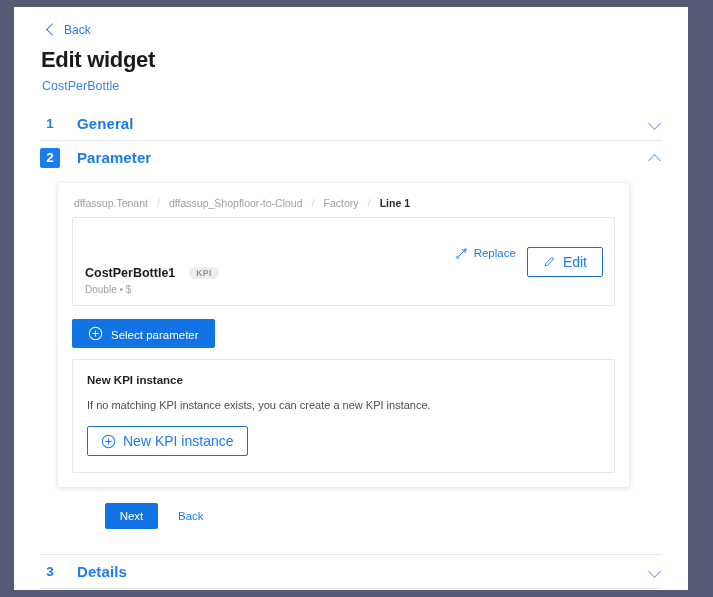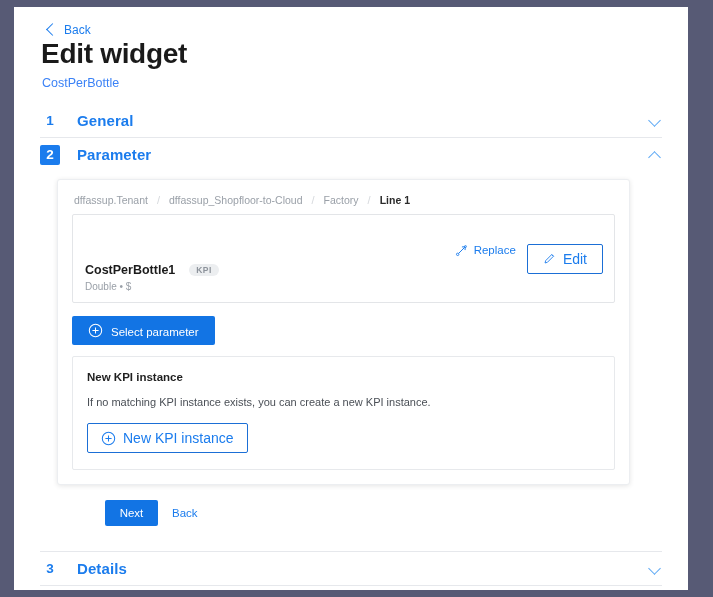--- a/index.html
+++ b/index.html
@@ -43,24 +43,25 @@
     display: inline-block;
     width: 9px; height: 9px;
     border-left: 1.6px solid #1b7ced;
     border-bottom: 1.6px solid #1b7ced;
     transform: rotate(45deg);
     margin-bottom: 1px;
   }
 
   
   .page-title {
-    font-size: 28px;
+    font-size: 22px;
     font-weight: bold;
     color: #1a1a1a;
     letter-spacing: -0.3px;
+    margin-top: 9px;
     margin-left: 1px;
   }
   .page-subtitle {
     font-size: 12.5px;
     color: #3b82f6;
     margin-top: 6px;
     margin-left: 2px;
   }
 
   
@@ -246,21 +247,21 @@
     font-size: 11px;
     color: #4a4f56;
     margin-top: 13px;
   }
   .kib-btn-wrap { margin-top: 15px; }
 
   
   .step-nav {
     display: flex;
     align-items: center;
-    gap: 14px;
+    gap: 20px;
     margin: 15px 0 13px 48px;
   }
   .btn-next {
     background: #1274e4;
     color: #ffffff;
     border: none;
     border-radius: 2px;
     font-size: 11.5px;
     font-family: inherit;
     padding: 7px 0;

